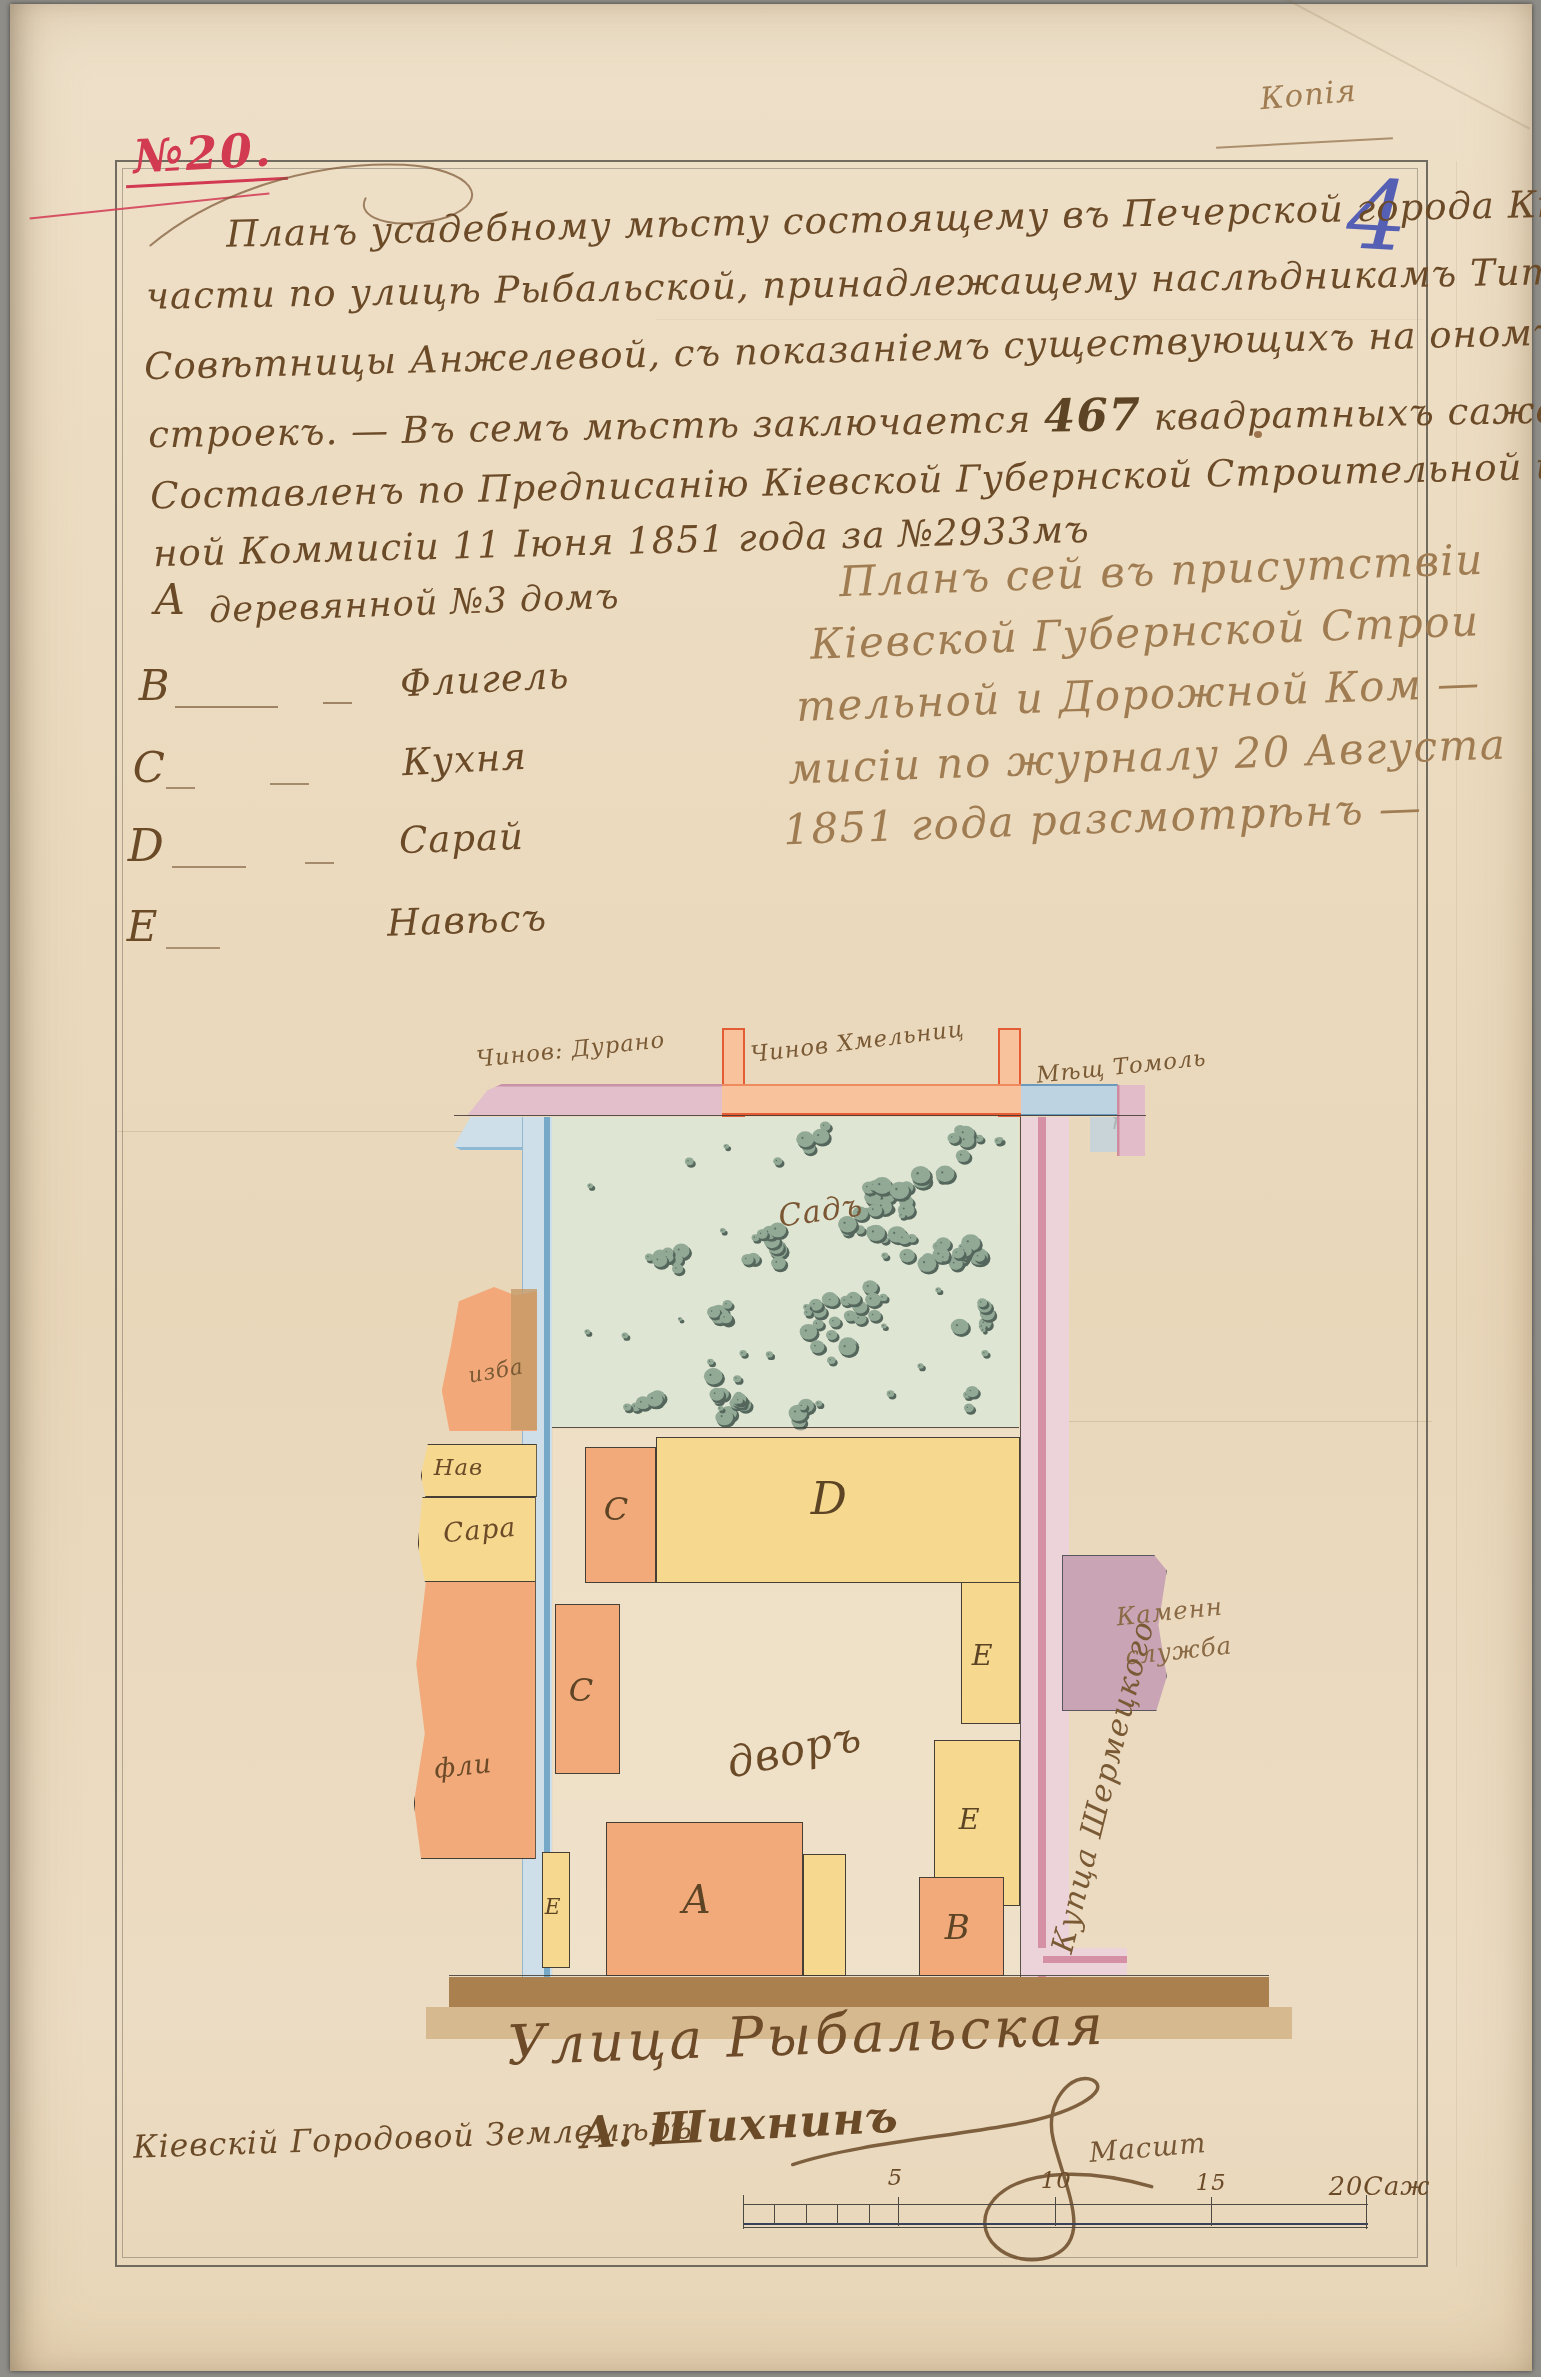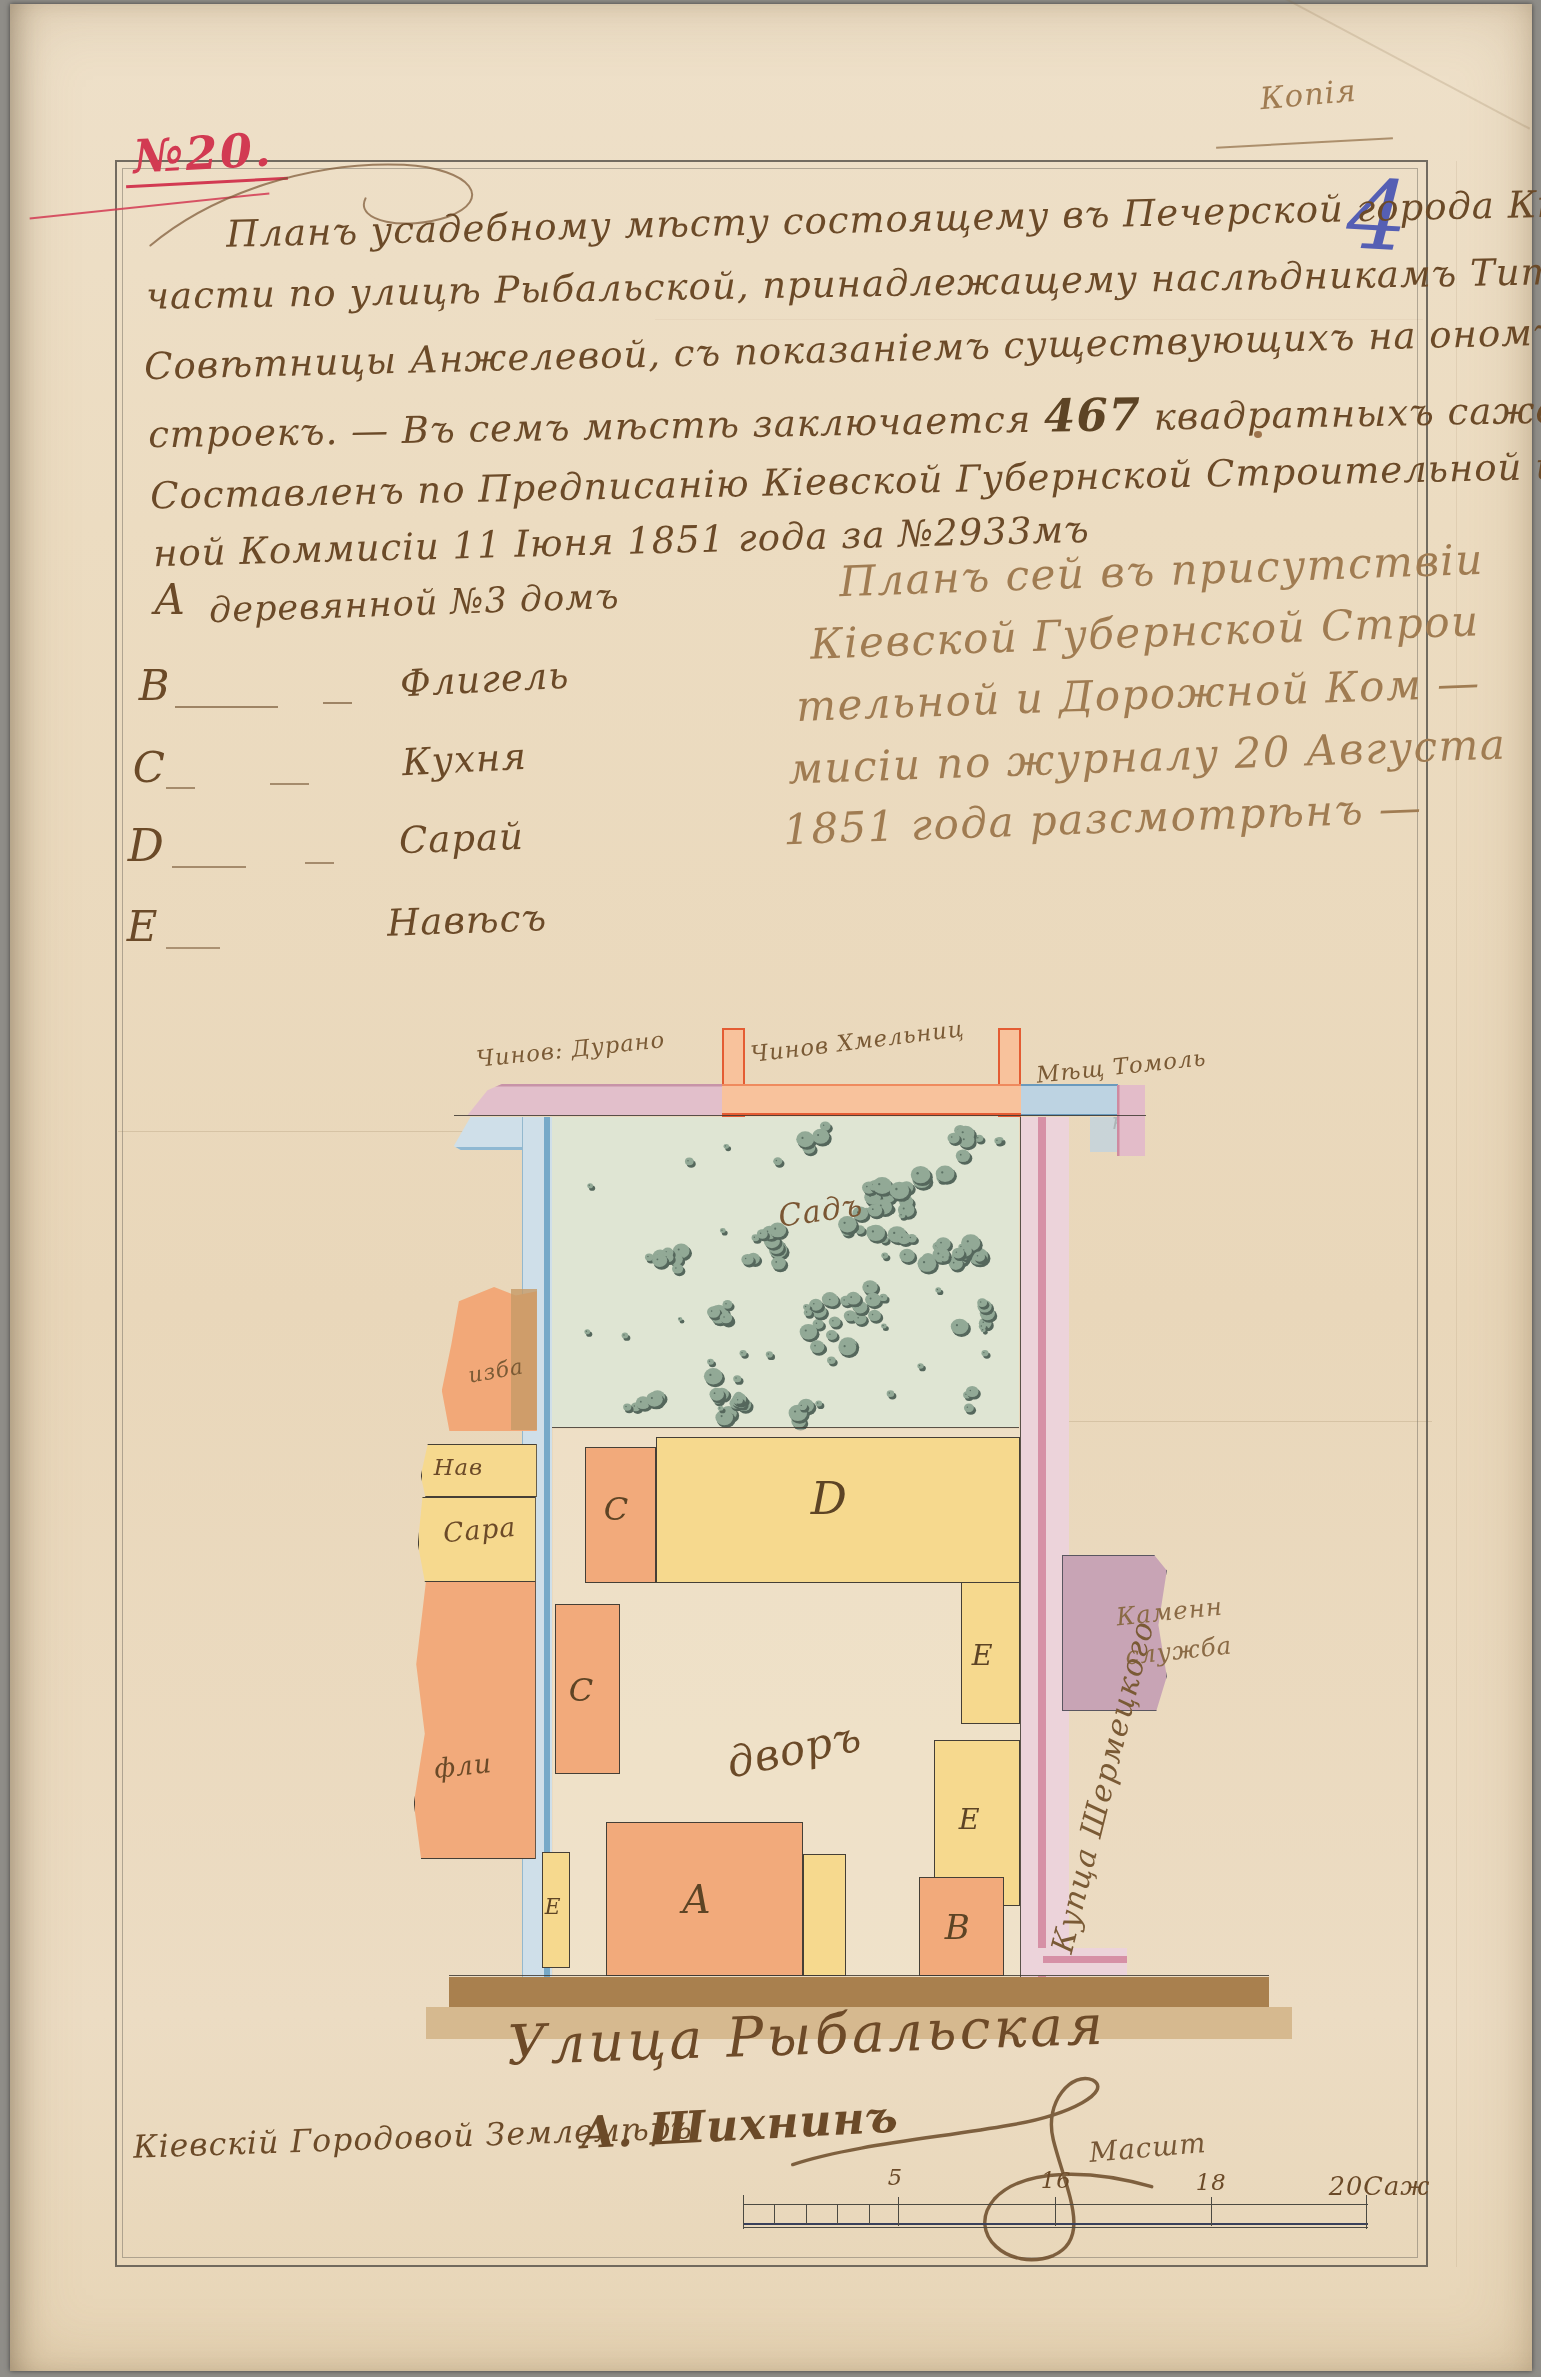--- a/index.html
+++ b/index.html
@@ -678,22 +678,22 @@
 
   <div class="hw" style="left:123px;top:2115px;font-size:31.5px;transform:rotate(-2deg);">Кіевскій Городовой Землемѣръ</div>
   <div class="hw" style="left:570px;top:2095px;font-size:44px;font-weight:700;transform:rotate(-3deg);">А. Шихнинъ</div>
   <svg style="left:768px;top:2067px;" width="413" height="197" viewBox="0 0 840 400">
     <path d="M30 190 C150 150 330 135 470 110 C600 88 680 40 640 18 C600 0 540 60 560 140 C585 240 640 340 560 375 C470 410 380 330 440 260 C500 195 640 200 760 235" stroke="#6b4a28" stroke-width="7" fill="none" stroke-linecap="round" opacity="0.85"></path>
   </svg>
   <div class="hw" style="left:1079px;top:2127px;font-size:27.6px;transform:rotate(-5deg);opacity:.9;">Масшт</div>
 
   <div class="abs" style="left:733px;top:2191px;width:625px;height:39px;">
     <span class="sb-num hw" style="left:145px;top:-30.5px;">5</span>
-    <span class="sb-num hw" style="left:298px;top:-27.6px;">16</span>
-    <span class="sb-num hw" style="left:453px;top:-25.6px;">18</span>
+    <span class="sb-num hw" style="left:298px;top:-27.6px;">10</span>
+    <span class="sb-num hw" style="left:453px;top:-25.6px;">15</span>
     <span class="sb-num hw" style="left:586px;top:-23.6px;font-size:25.6px;">20Саж</span>
     <div class="sb-line" style="left:0;top:8.9px;width:625px;height:1.5px;"></div>
     <div class="sb-line" style="left:0;top:28.5px;width:625px;height:1.5px;background:#39405a;"></div>
     <div class="sb-line" style="left:0;top:32px;width:625px;height:1.5px;"></div>
     <div class="sb-tick" style="left:0;top:0;height:34px;"></div>
     <div class="sb-tick" style="left:155px;top:2px;height:29.5px;"></div>
     <div class="sb-tick" style="left:312px;top:2px;height:29.5px;"></div>
     <div class="sb-tick" style="left:468px;top:2px;height:29.5px;"></div>
     <div class="sb-tick" style="left:623px;top:0;height:34px;"></div>
     <div class="sb-tick" style="left:31.5px;top:8.9px;height:20.7px;width:1px;"></div>

